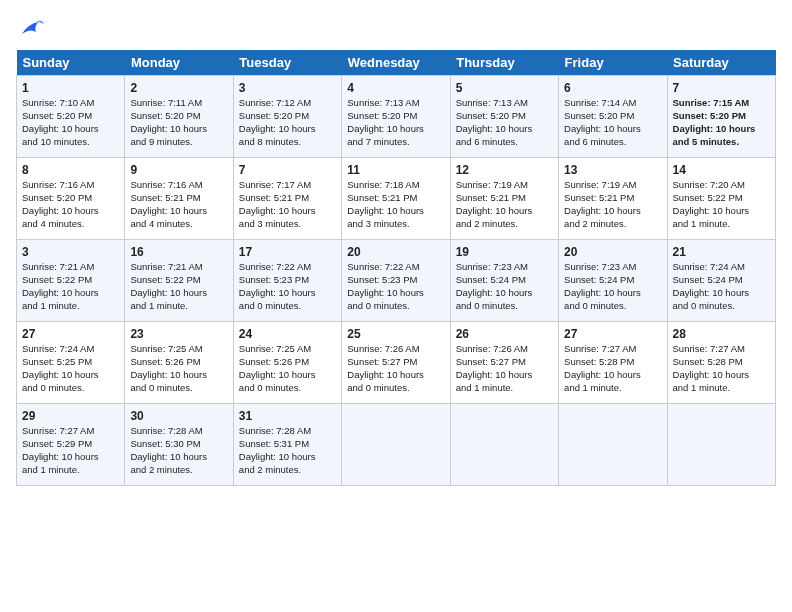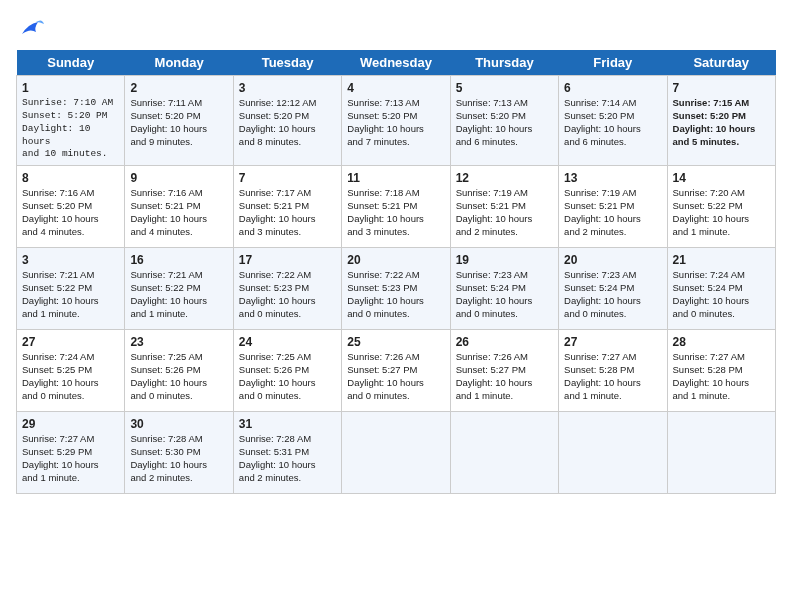--- a/index.html
+++ b/index.html
@@ -52,21 +52,21 @@
       color: #444;
     }
     table {
       width: 100%;
       border-collapse: collapse;
       font-size: 10.5px;
     }
     thead tr th {
       background-color: #1e6bb8;
       color: #fff;
-      text-align: center;
+      text-align: left;
       padding: 5px 6px;
       font-size: 13px;
       font-weight: bold;
     }
     tbody tr td {
       vertical-align: top;
       padding: 4px 5px;
       border: 1px solid #ccc;
       width: calc(100% / 7);
       height: 82px;
@@ -123,35 +123,35 @@
           <th>Wednesday</th>
           <th>Thursday</th>
           <th>Friday</th>
           <th>Saturday</th>
         </tr>
     </thead>
     <tbody id="calendar-body">
     <tr>
           <td>
             <span class="day-num">1</span>
-            <div class="day-info" style="white-space: pre-line; font-family: Liberation Mono, monospace;">Sunrise: 7:10 AM
+            <div class="day-info" style="white-space: pre-line;">Sunrise: 7:10 AM
 Sunset: 5:20 PM
 Daylight: 10 hours
 and 10 minutes.</div>
           </td>
           <td>
             <span class="day-num">2</span>
             <div class="day-info" style="white-space: pre-line;">Sunrise: 7:11 AM
 Sunset: 5:20 PM
 Daylight: 10 hours
 and 9 minutes.</div>
           </td>
           <td>
             <span class="day-num">3</span>
-            <div class="day-info" style="white-space: pre-line;">Sunrise: 12:12 AM
+            <div class="day-info" style="white-space: pre-line;">Sunrise: 7:12 AM
 Sunset: 5:20 PM
 Daylight: 10 hours
 and 8 minutes.</div>
           </td>
           <td>
             <span class="day-num">4</span>
             <div class="day-info" style="white-space: pre-line;">Sunrise: 7:13 AM
 Sunset: 5:20 PM
 Daylight: 10 hours
 and 7 minutes.</div>

